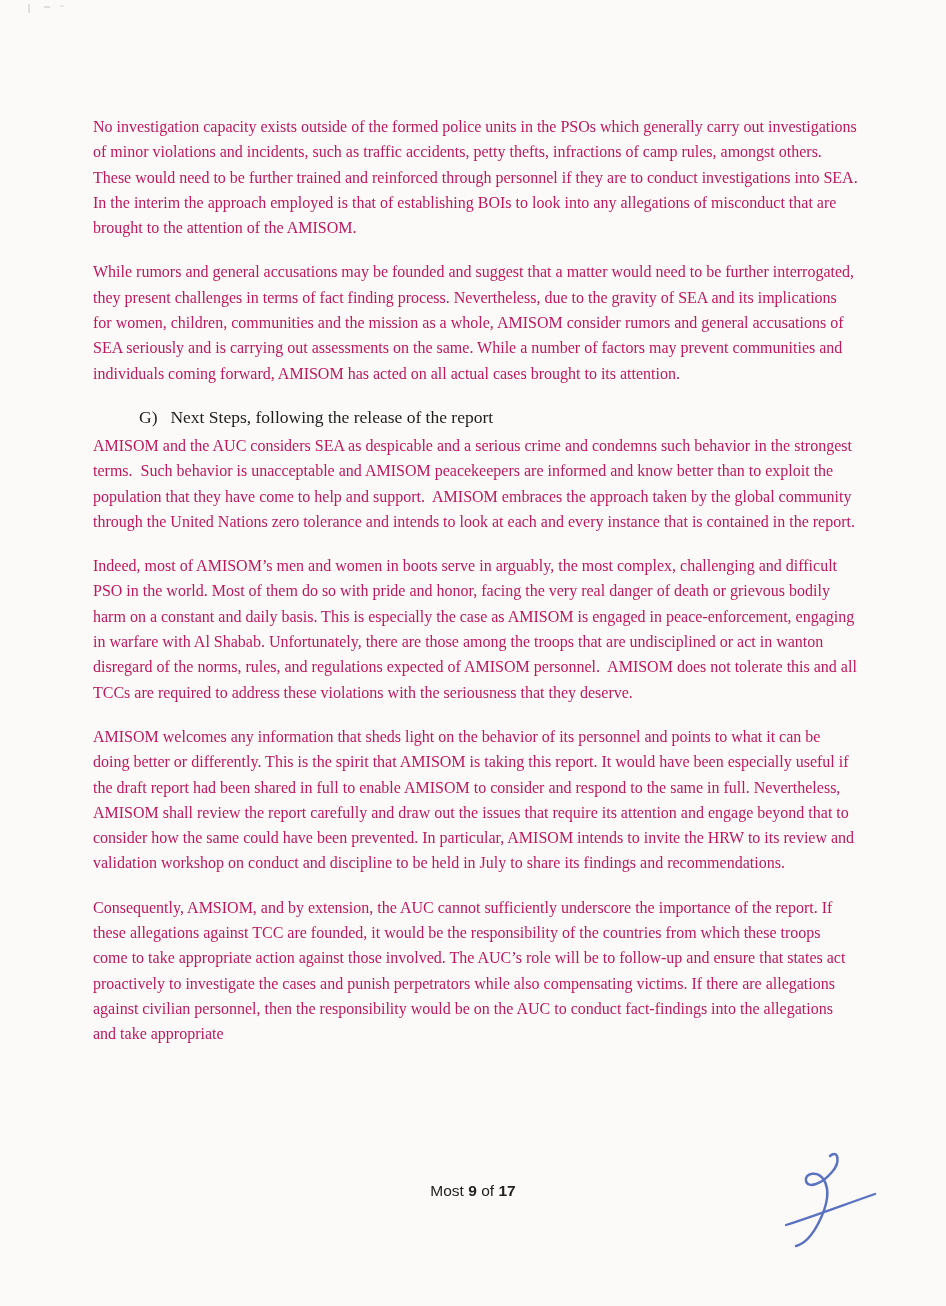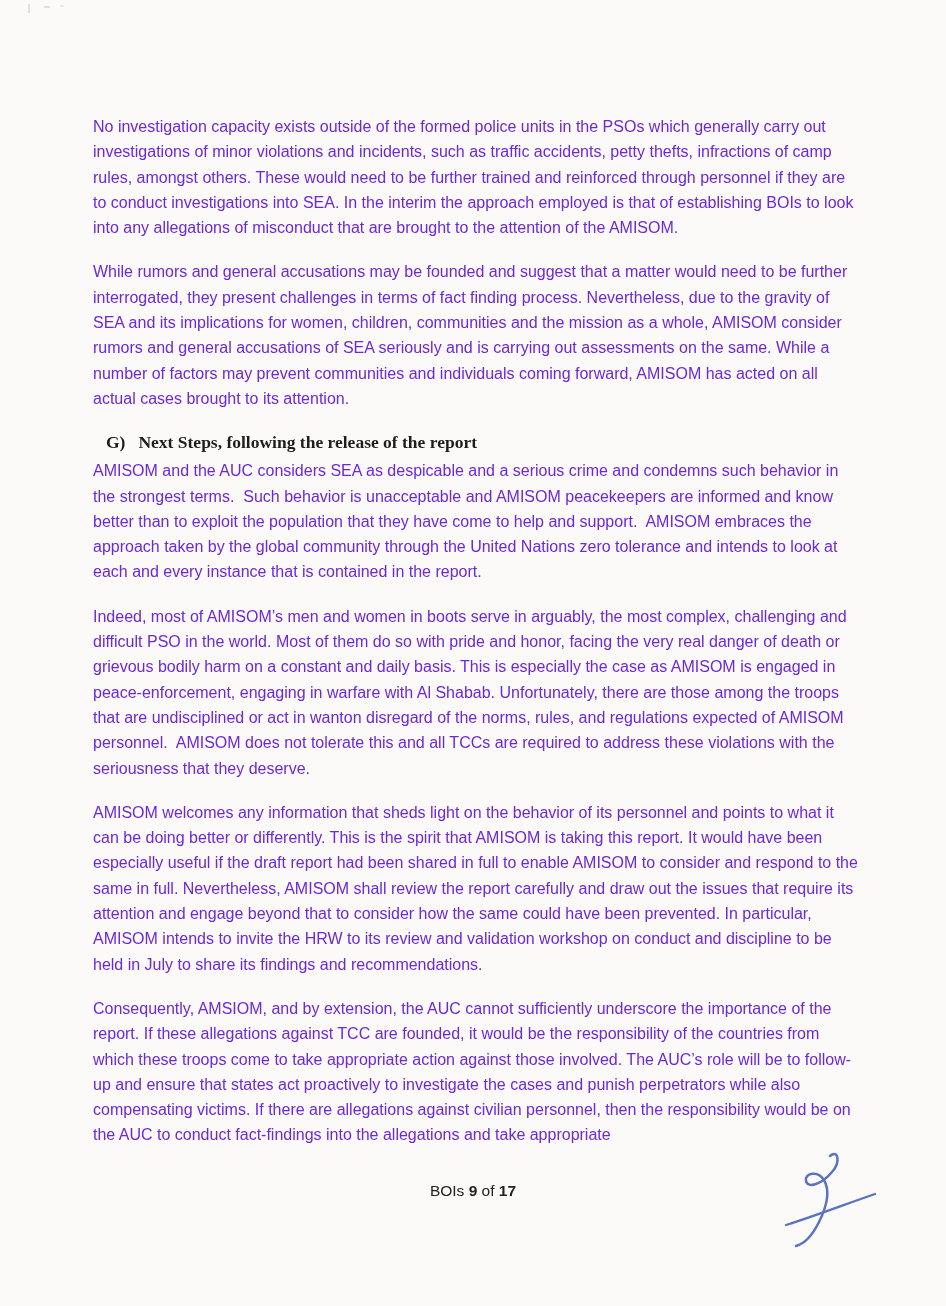--- a/index.html
+++ b/index.html
@@ -19,28 +19,29 @@
   .content {
     position: absolute;
     left: 93px;
     top: 114px;
     width: 766px;
   }
   .para {
     margin: 0 0 19px 0;
     font-size: 16px;
     line-height: 25.3px;
-    color: #6d28d9;
+    color: #be185d;
     white-space: pre-wrap;
     text-align: left;
+    font-family: Liberation Serif, serif;
   }
   .heading {
-    margin: 0 0 3px 13px;
+    margin: 0 0 3px 46px;
     font-family: "Liberation Serif", serif;
-    font-weight: 700;
+    font-weight: 400;
     font-size: 17.5px;
     line-height: 25px;
     color: #1d1d1d;
   }
   .heading .h-label {
     margin-right: 13px;
   }
   .footer {
     position: absolute;
     left: 0;
@@ -84,20 +85,20 @@
     <h3 class="heading">
       <span class="h-label">G)</span><span class="h-text">Next Steps, following the release of the report</span>
     </h3>
 
     <p class="para">AMISOM and the AUC considers SEA as despicable and a serious crime and condemns such behavior in the strongest terms.  Such behavior is unacceptable and AMISOM peacekeepers are informed and know better than to exploit the population that they have come to help and support.  AMISOM embraces the approach taken by the global community through the United Nations zero tolerance and intends to look at each and every instance that is contained in the report.</p>
     <p class="para">Indeed, most of AMISOM’s men and women in boots serve in arguably, the most complex, challenging and difficult PSO in the world. Most of them do so with pride and honor, facing the very real danger of death or grievous bodily harm on a constant and daily basis. This is especially the case as AMISOM is engaged in peace-enforcement, engaging in warfare with Al Shabab. Unfortunately, there are those among the troops that are undisciplined or act in wanton disregard of the norms, rules, and regulations expected of AMISOM personnel.  AMISOM does not tolerate this and all TCCs are required to address these violations with the seriousness that they deserve.</p>
     <p class="para">AMISOM welcomes any information that sheds light on the behavior of its personnel and points to what it can be doing better or differently. This is the spirit that AMISOM is taking this report. It would have been especially useful if the draft report had been shared in full to enable AMISOM to consider and respond to the same in full. Nevertheless, AMISOM shall review the report carefully and draw out the issues that require its attention and engage beyond that to consider how the same could have been prevented. In particular, AMISOM intends to invite the HRW to its review and validation workshop on conduct and discipline to be held in July to share its findings and recommendations.</p>
     <p class="para">Consequently, AMSIOM, and by extension, the AUC cannot sufficiently underscore the importance of the report. If these allegations against TCC are founded, it would be the responsibility of the countries from which these troops come to take appropriate action against those involved. The AUC’s role will be to follow-up and ensure that states act proactively to investigate the cases and punish perpetrators while also compensating victims. If there are allegations against civilian personnel, then the responsibility would be on the AUC to conduct fact-findings into the allegations and take appropriate</p>
   </main>
 
-  <div class="footer"><span>BOIs </span><b>9</b><span> of </span><b>17</b></div>
+  <div class="footer"><span>Most </span><b>9</b><span> of </span><b>17</b></div>
 
   <svg class="signature" viewBox="0 0 102 106" xmlns="http://www.w3.org/2000/svg">
     <path d="M 52,10 C 60,3 63,16 54,26 C 44,38 30,43 28,35 C 26,27 40,24 46,34 C 53,46 47,64 41,76 C 34,90 26,98 18,100" fill="none" stroke-width="2.5" stroke-linecap="round" stroke="#5a72c2"></path>
     <path d="M 8,79 C 34,71 68,58 97,48" fill="none" stroke-width="2.3" stroke-linecap="round" stroke="#5a72c2"></path>
   </svg>
 
 </div>
 
 </body></html>

